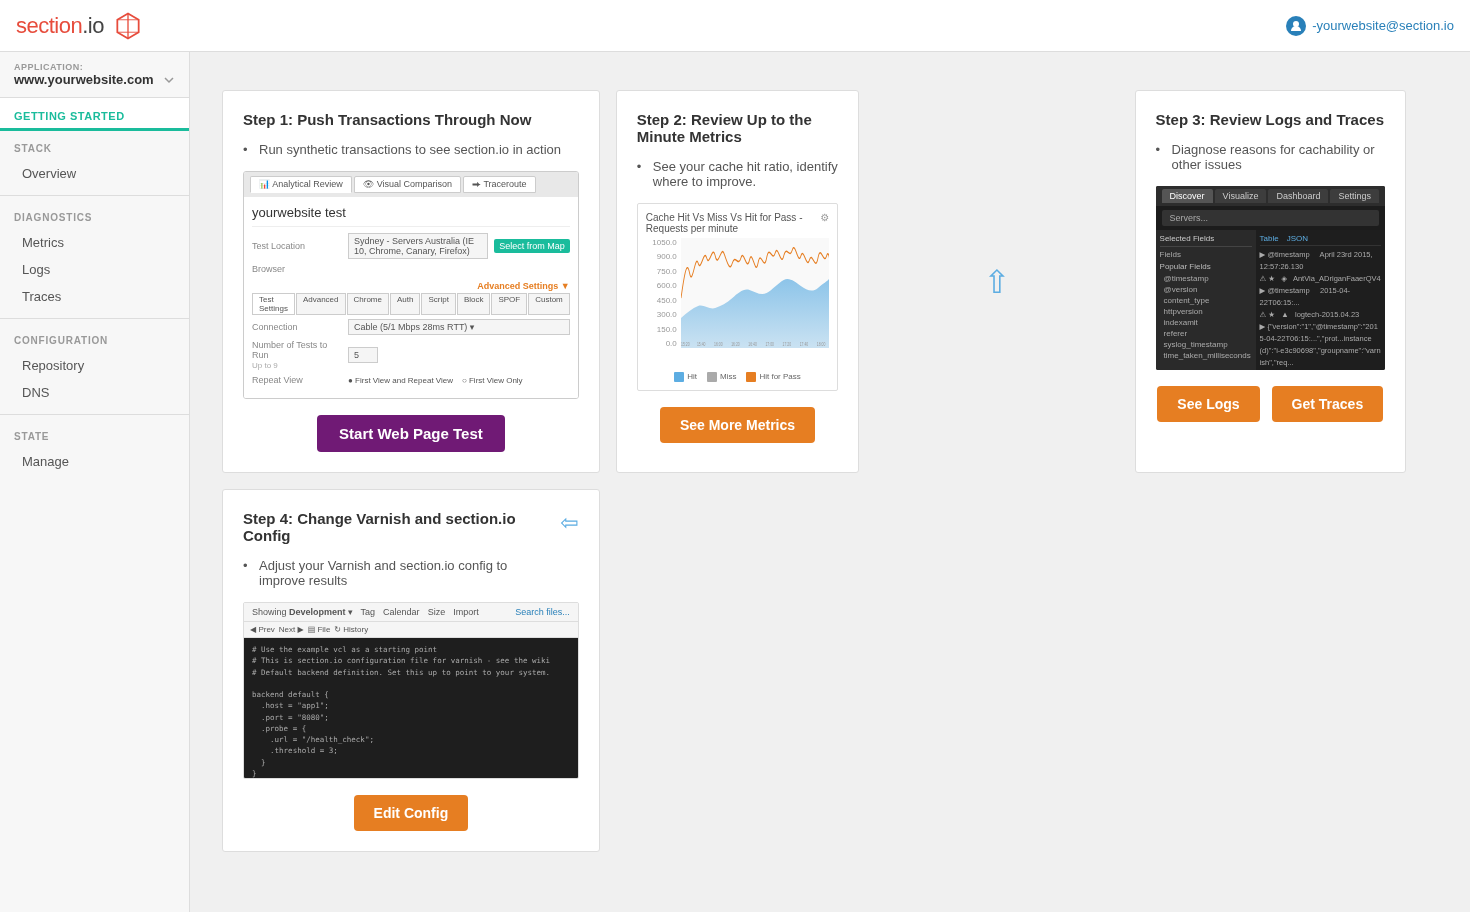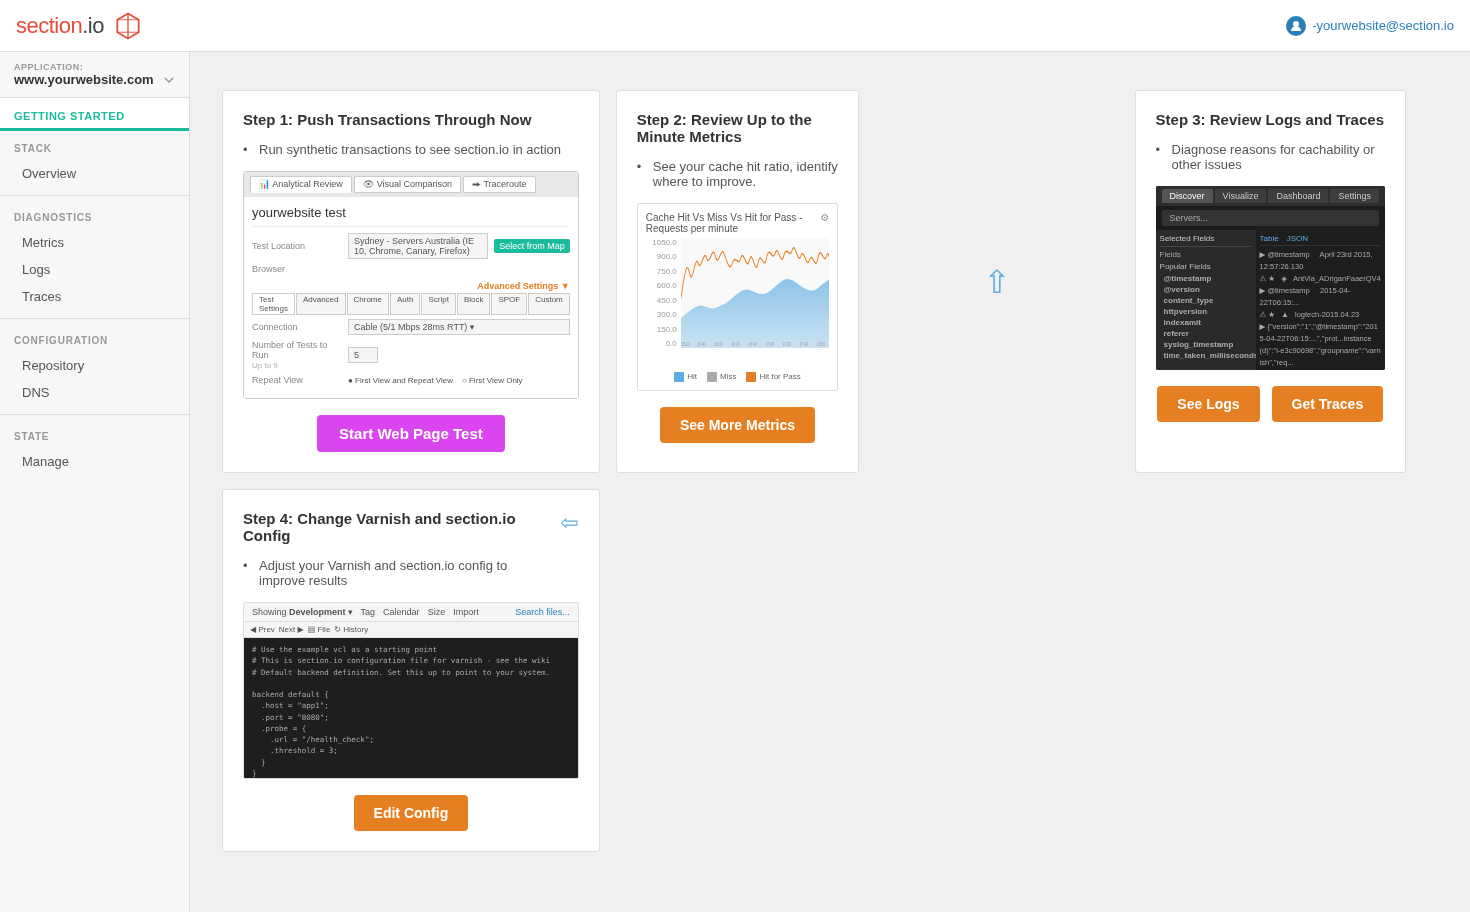--- a/index.html
+++ b/index.html
@@ -296,21 +296,21 @@
       border: none;
       border-radius: 4px;
       padding: 10px 22px;
       font-size: 15px;
       font-weight: 600;
       cursor: pointer;
       display: inline-block;
       text-align: center;
     }
     .btn-red {
-      background: #d946ef;
+      background: #701a75;
       color: #fff;
     }
     .btn-green {
       background: #27ae60;
       color: #fff;
     }
     .btn-orange {
       background: #e67e22;
       color: #fff;
       font-size: 14px;
@@ -364,21 +364,20 @@
       background: #1e1e1e;
       padding: 4px;
       font-size: 8px;
       color: #aaa;
       overflow: hidden;
     }
     .fake-field-item {
       font-size: 8px;
       color: #aaa;
       padding: 1px 4px;
-      font-weight: bold;
     }
 
     
     .fake-config {
       background: #fff;
       border: 1px solid #ddd;
       border-radius: 2px;
       overflow: hidden;
     }
     .fake-config-header {

